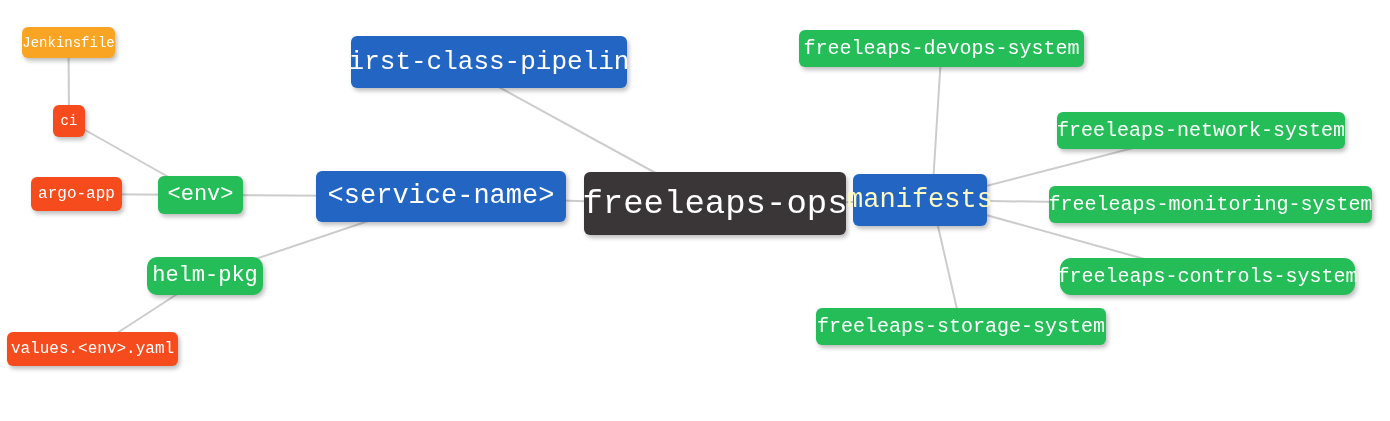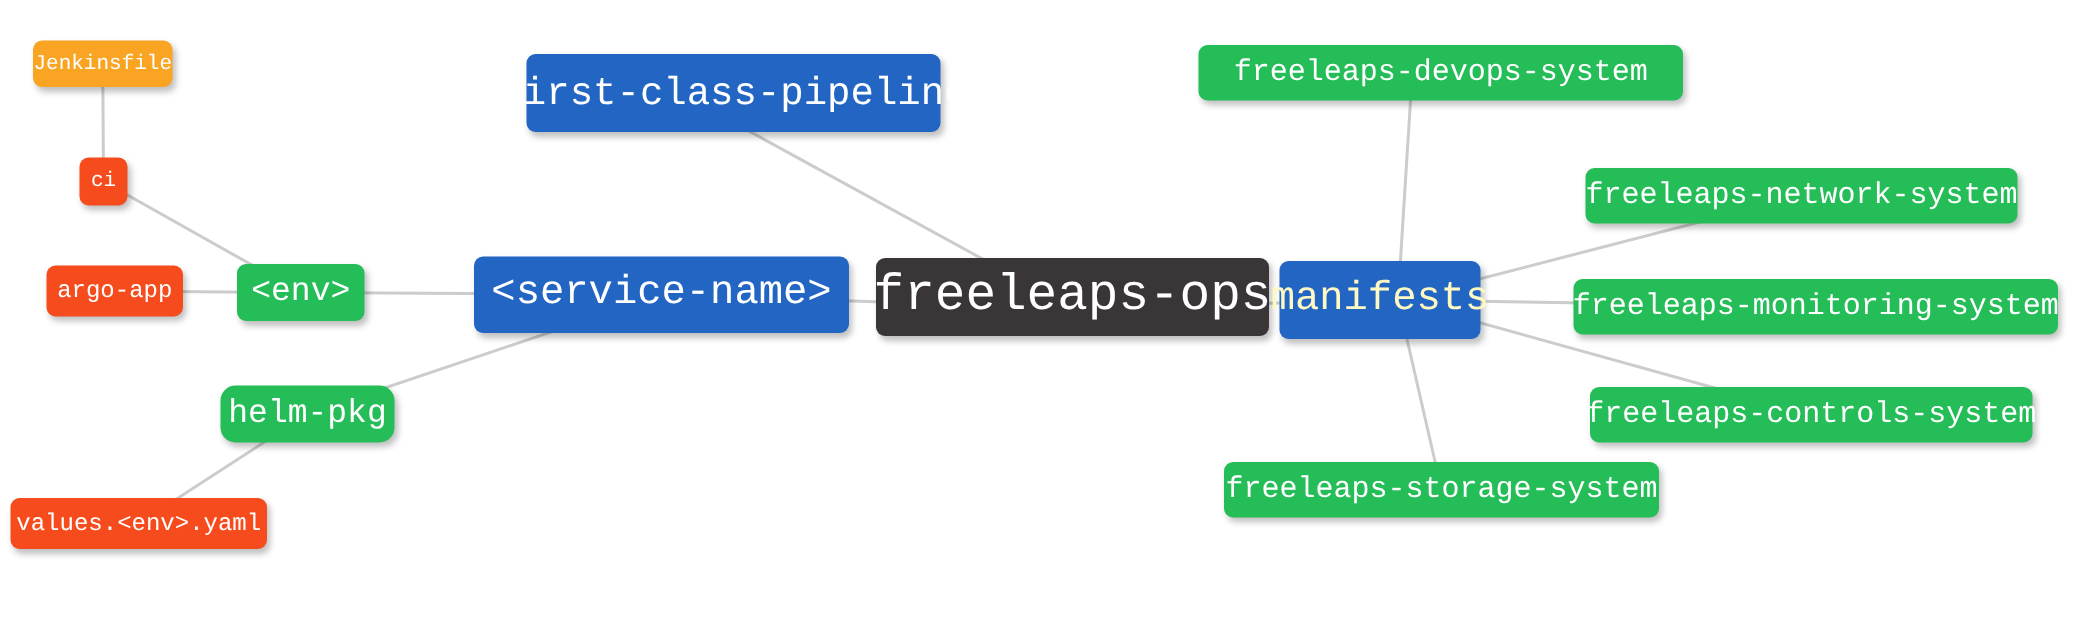--- a/index.html
+++ b/index.html
@@ -52,20 +52,20 @@
     </svg>
 
   <div class="node" style="left: 22px; top: 27px; width: 93px; height: 31px; background: rgb(249, 164, 35); font-size: 14px; color: rgb(255, 255, 255);">Jenkinsfile</div>
   <div class="node" style="left: 53px; top: 105px; width: 32px; height: 32px; background: rgb(246, 76, 29); font-size: 14px; color: rgb(255, 255, 255);">ci</div>
   <div class="node" style="left: 31px; top: 177px; width: 91px; height: 34px; background: rgb(246, 76, 29); font-size: 16px; color: #ffffff;">argo-app</div>
   <div class="node" style="left: 158px; top: 176px; width: 85px; height: 38px; background: rgb(37, 189, 87); font-size: 22px; color: rgb(255, 255, 255);">&lt;env&gt;</div>
   <div class="node" style="left: 147px; top: 257px; width: 116px; height: 38px; background: rgb(37, 189, 87); font-size: 22px; color: rgb(255, 255, 255); border-radius: 10px;">helm-pkg</div>
   <div class="node" style="left: 7px; top: 332px; width: 171px; height: 34px; background: rgb(246, 76, 29); font-size: 16px; color: rgb(255, 255, 255);">values.&lt;env&gt;.yaml</div>
   <div class="node" style="left: 315px; top: 36px; width: 276px; height: 52px; background: rgb(34, 101, 195); font-size: 26px; color: rgb(255, 255, 255); margin-left: 36px;">first-class-pipeline</div>
   <div class="node" style="left: 316px; top: 171px; width: 250px; height: 51px; background: rgb(34, 101, 195); font-size: 27px; color: rgb(255, 255, 255);">&lt;service-name&gt;</div>
-  <div class="node" style="left: 584px; top: 172px; width: 262px; height: 52px; background: rgb(58, 54, 55); font-size: 34px; color: rgb(255, 255, 255);">freeleaps-ops</div>
+  <div class="node" style="left: 584px; top: 172px; width: 262px; height: 63px; background: rgb(58, 54, 55); font-size: 34px; color: rgb(255, 255, 255);">freeleaps-ops</div>
   <div class="node" style="left: 853px; top: 174px; width: 134px; height: 52px; background: rgb(34, 101, 195); font-size: 27px; color: #fef9c3;">manifests</div>
-  <div class="node" style="left: 799px; top: 30px; width: 323px; height: 37px; background: rgb(37, 189, 87); font-size: 20px; color: rgb(255, 255, 255);">freeleaps-devops-system</div>
+  <div class="node" style="left: 799px; top: 30px; width: 285px; height: 37px; background: rgb(37, 189, 87); font-size: 20px; color: rgb(255, 255, 255);">freeleaps-devops-system</div>
   <div class="node" style="left: 1057px; top: 112px; width: 288px; height: 37px; background: rgb(37, 189, 87); font-size: 20px; color: rgb(255, 255, 255);">freeleaps-network-system</div>
   <div class="node" style="left: 1049px; top: 186px; width: 323px; height: 37px; background: rgb(37, 189, 87); font-size: 20px; color: rgb(255, 255, 255);">freeleaps-monitoring-system</div>
-  <div class="node" style="left: 1060px; top: 258px; width: 295px; height: 37px; background: rgb(37, 189, 87); font-size: 20px; color: rgb(255, 255, 255);">freeleaps-controls-system</div>
+  <div class="node" style="left: 1060px; top: 258px; width: 295px; height: 37px; background: rgb(37, 189, 87); font-size: 20px; color: rgb(255, 255, 255); border-radius: 11px;">freeleaps-controls-system</div>
   <div class="node" style="left: 816px; top: 308px; width: 290px; height: 37px; background: rgb(37, 189, 87); font-size: 20px; color: rgb(255, 255, 255);">freeleaps-storage-system</div>
 </div>
 
 </body></html>

